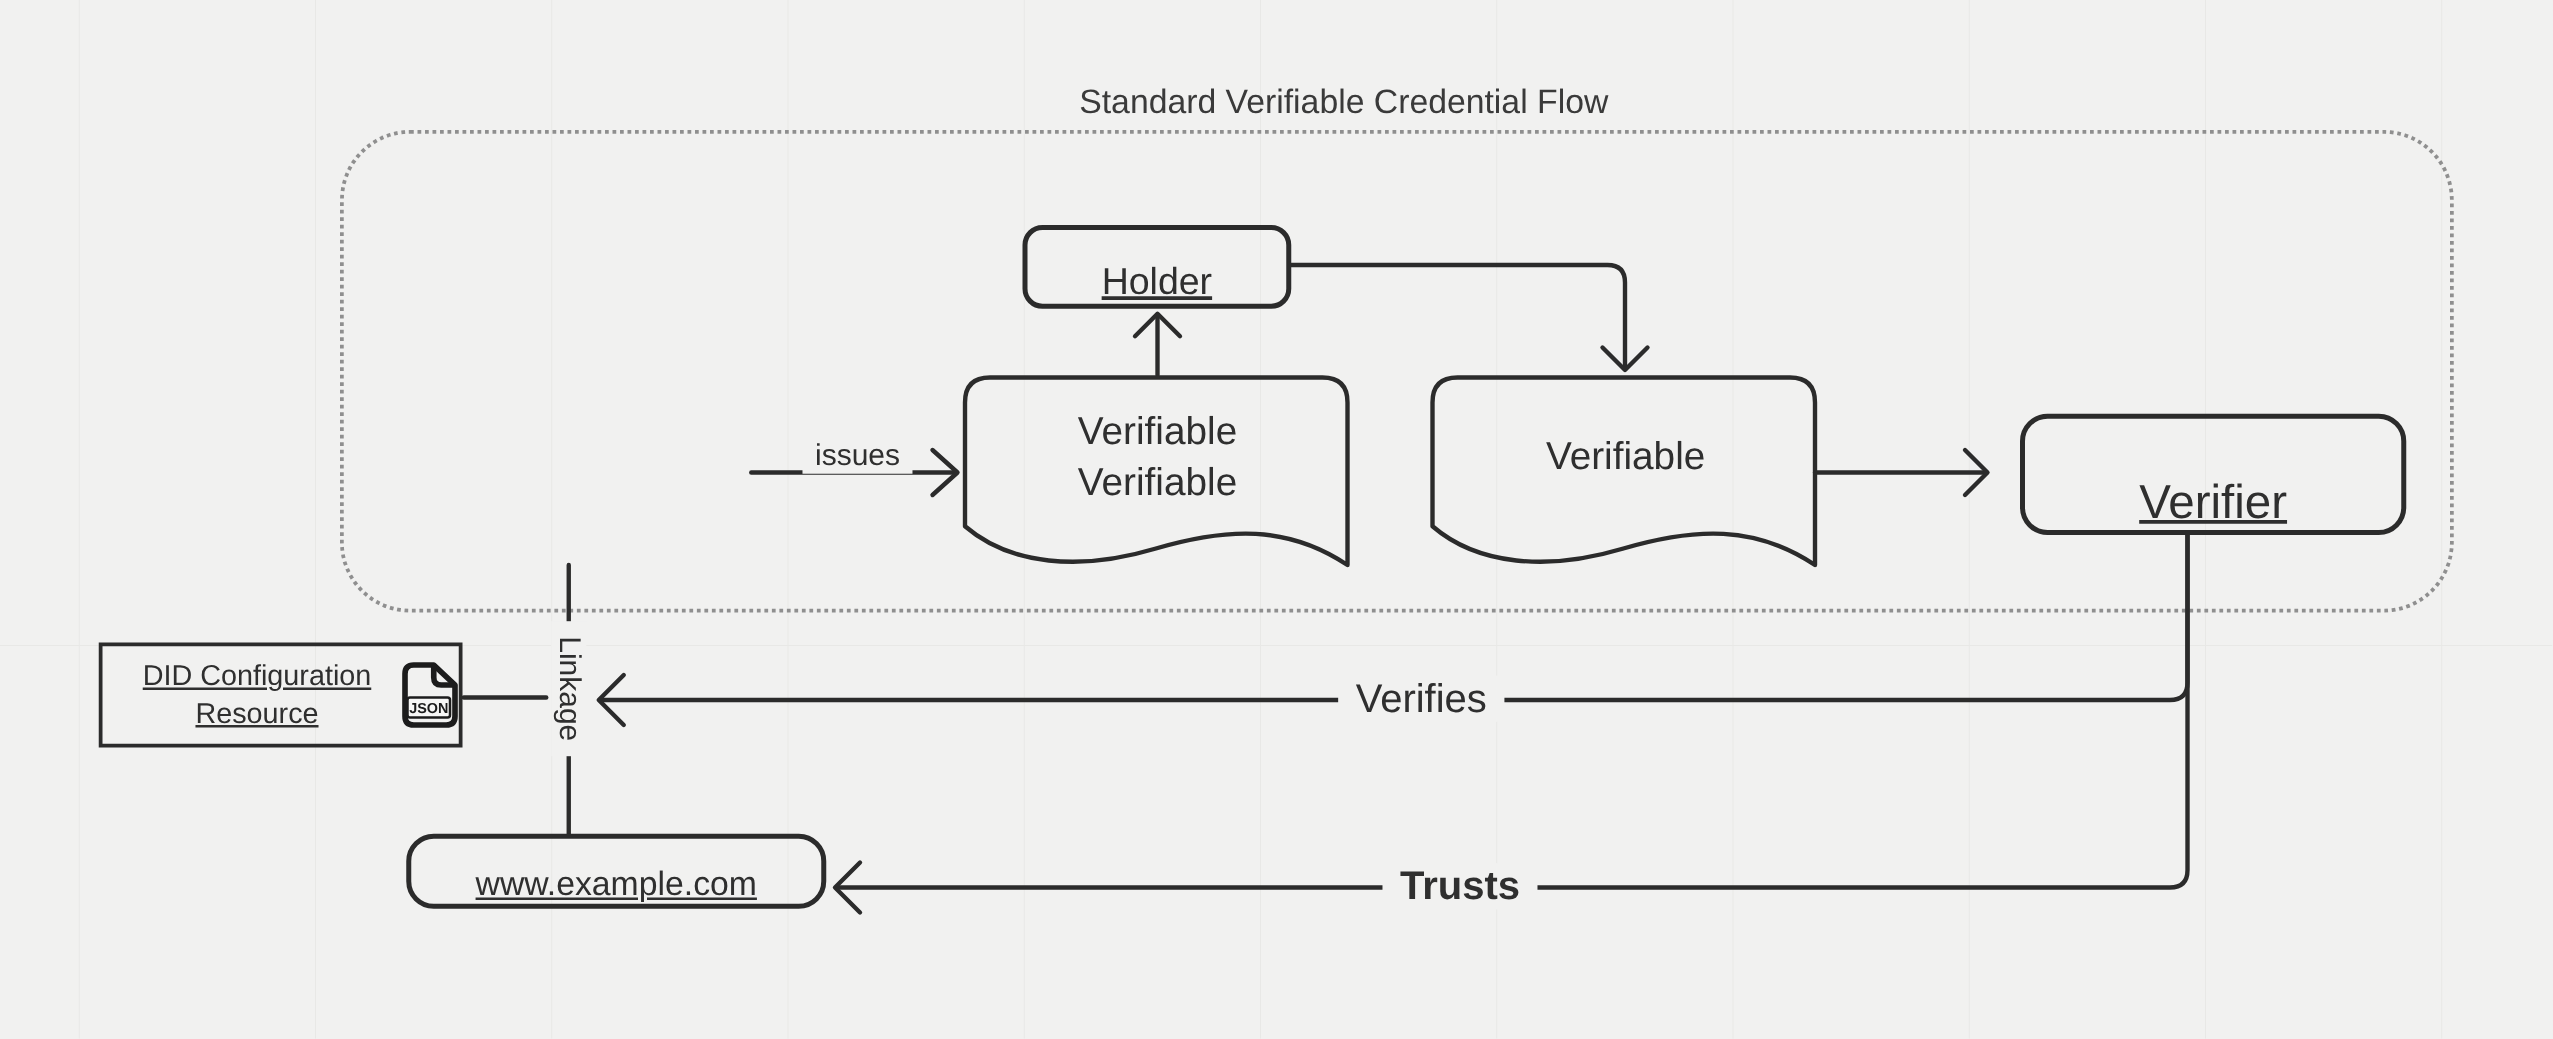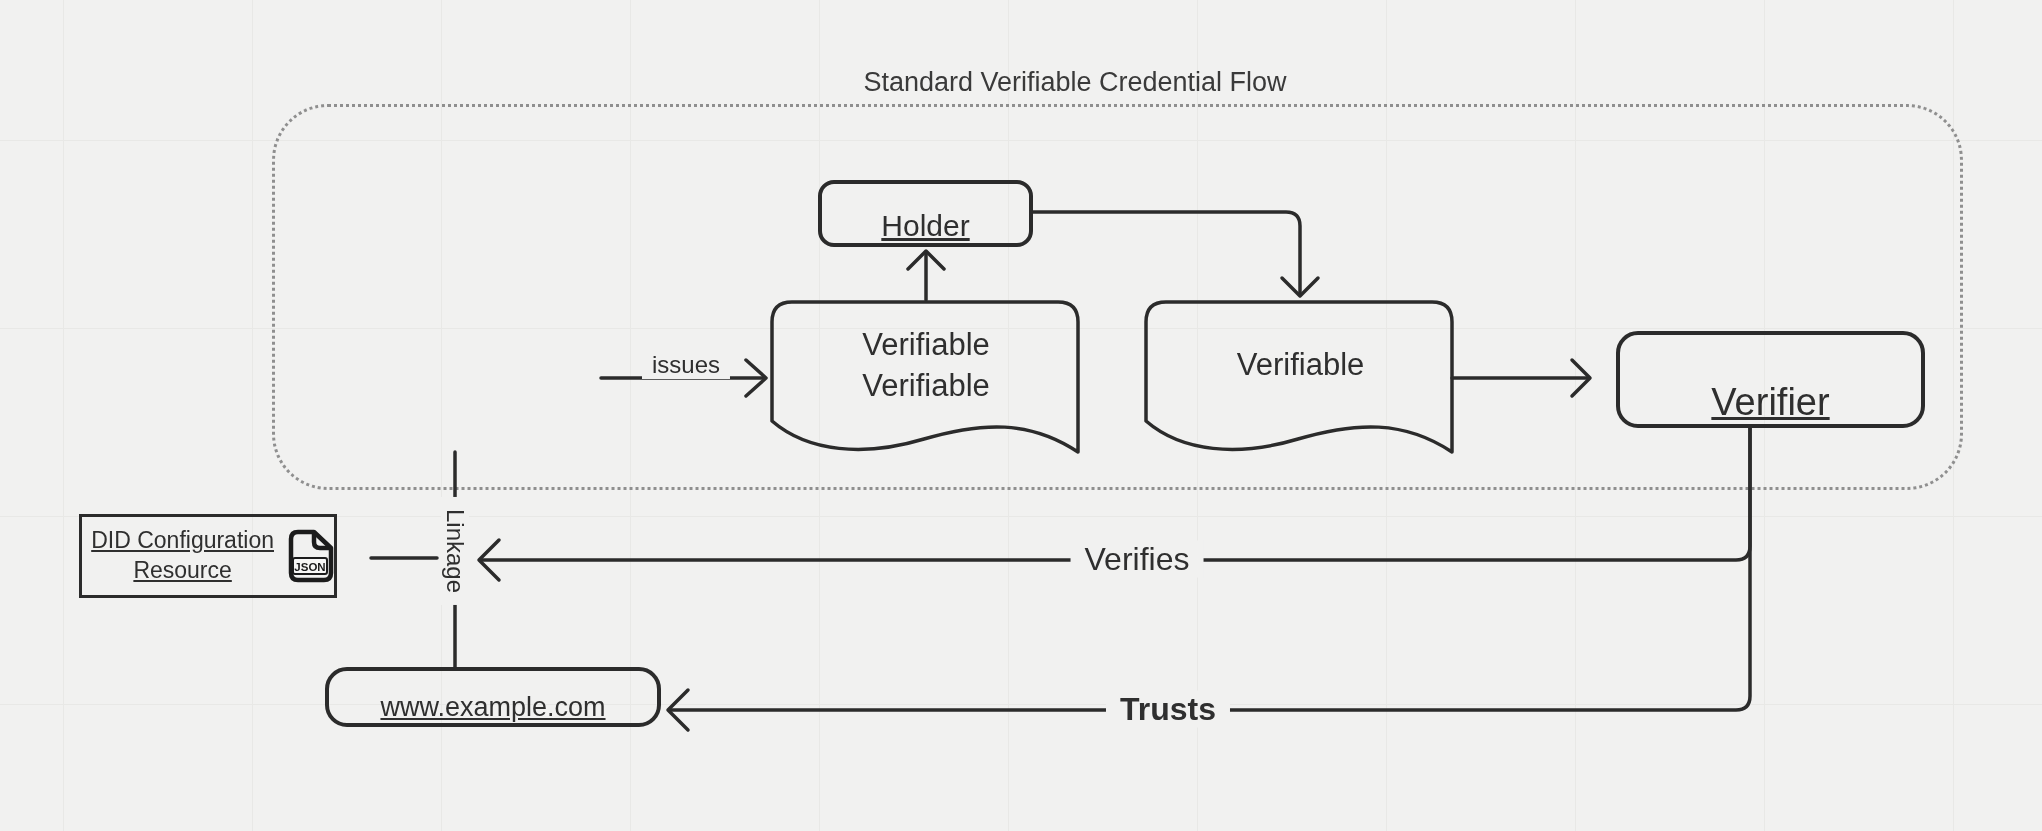--- a/index.html
+++ b/index.html
@@ -36,22 +36,22 @@
 
   .node{
     position:absolute;display:flex;flex-direction:column;align-items:center;justify-content:flex-end;
     border:4px solid var(--stroke);text-align:center;color:var(--text);white-space:nowrap;text-decoration:underline;
   }
   .node-holder{left:818px;top:180px;width:215px;height:67px;border-radius:16px;font-size:30px;}
   .node-issuer{left:311px;top:302px;width:290px;height:150px;border-radius:36px;font-size:31px;line-height:1.35;}
   .node-verifier{left:1596px;top:331px;width:309px;height:97px;border-radius:22px;font-size:38px;margin-left:20px;}
   .node-www{left:325px;top:667px;width:336px;height:60px;border-radius:22px;font-size:27px;}
   .node-did{
-    left:79px;top:514px;width:258px;height:84px;border-width:3px;border-radius:0;
-    flex-direction:row;gap:12px;font-size:23px;line-height:1.3;
+    left:79px;top:514px;width:291px;height:84px;border-width:3px;border-radius:0;
+    flex-direction:row;gap:22px;font-size:23px;line-height:1.3;
   }
   .doc-text{
     position:absolute;display:flex;flex-direction:column;align-items:center;justify-content:center;
     text-align:center;font-size:31px;line-height:1.3;color:var(--text);white-space:nowrap;
   }
   .doc-text-vc{left:772px;top:318px;width:308px;height:95px;}
   .doc-text-vp{left:1146px;top:318px;width:309px;height:95px;}
 
   .edge-label{
     position:absolute;transform:translate(-50%,-50%);background:var(--bg);

